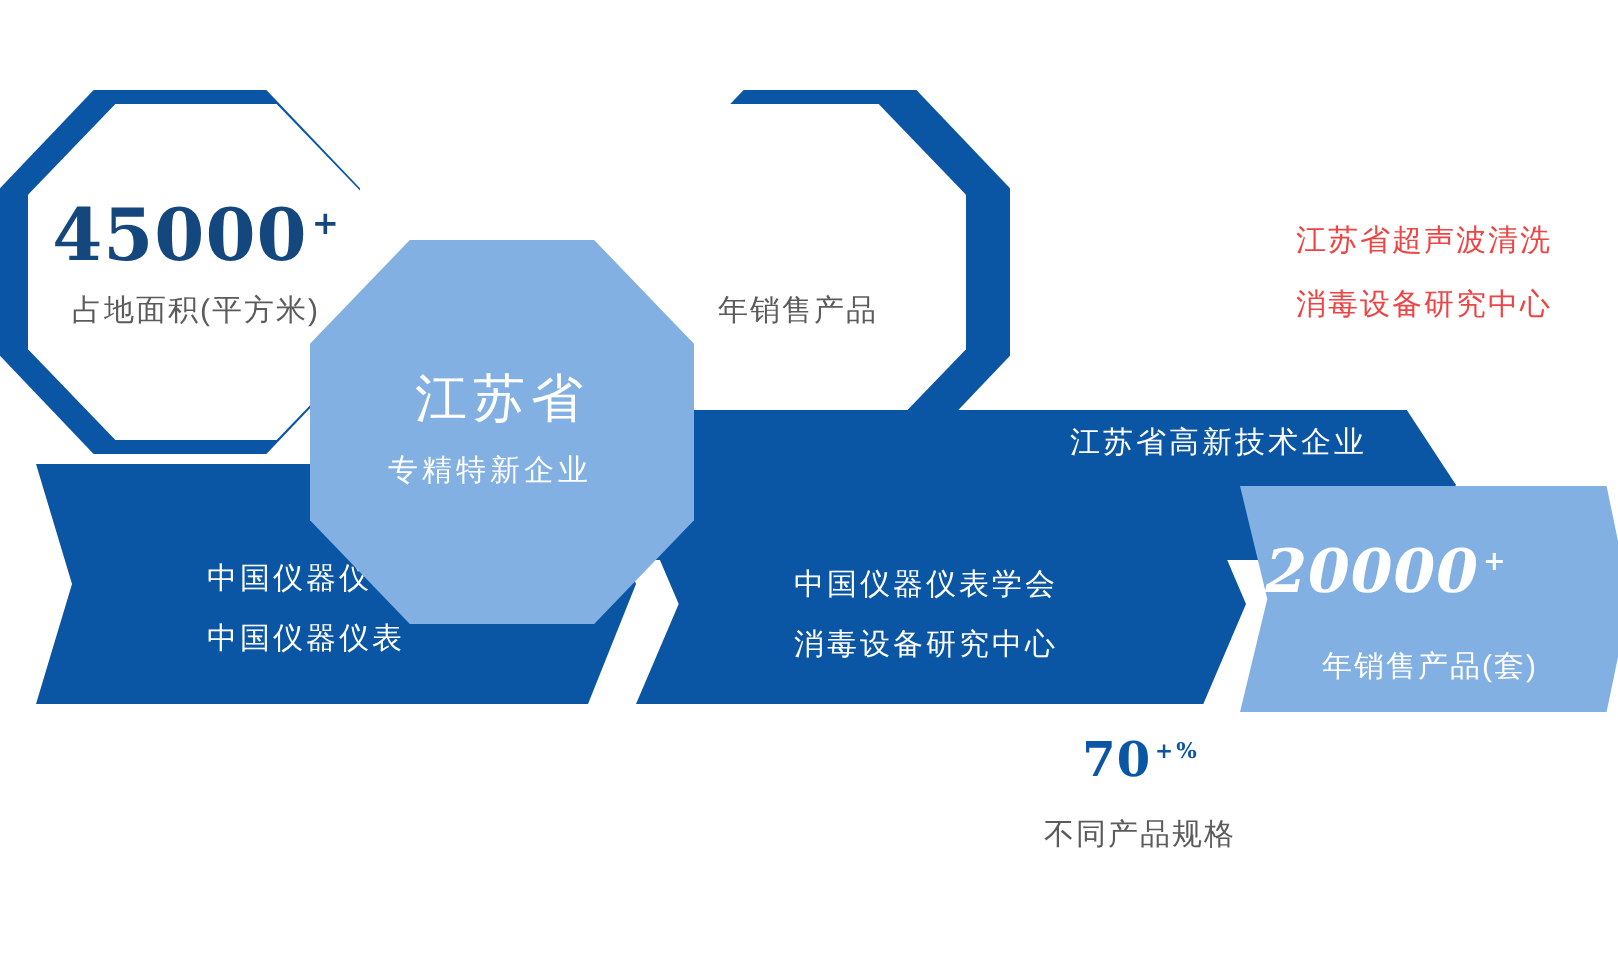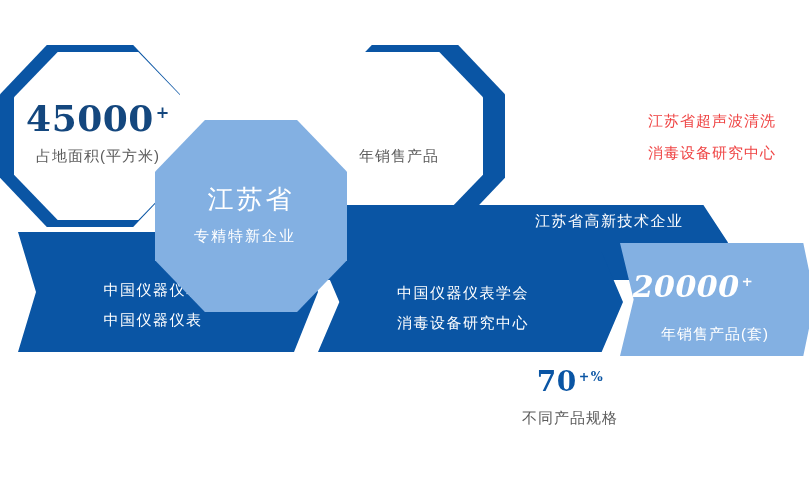--- a/index.html
+++ b/index.html
@@ -113,18 +113,18 @@
   <div class="txt bignum white" style="left:598px;top:272px;width:190px;font-size:30px;font-style:italic;">
     <span>20000</span><span class="sup">+</span>
   </div>
   <div class="txt cap white" style="left:620px;top:326px;width:190px;">年销售产品(套)</div>
 
   <div class="plainblock" style="left:648px;top:105px;">
     <div>江苏省超声波清洗</div>
     <div>消毒设备研究中心</div>
   </div>
 
-  <div class="txt bignum dkblue" style="left:470px;top:368px;width:200px;font-size:28px;">
+  <div class="txt bignum dkblue" style="left:470px;top:368px;width:200px;font-size:24px;">
     <span>70</span><span class="sup">+</span><span class="sup" style="margin-left:1px;">%</span>
   </div>
   <div class="txt cap gray" style="left:470px;top:410px;width:200px;">不同产品规格</div>
 
 </div>
 
 </body></html>

